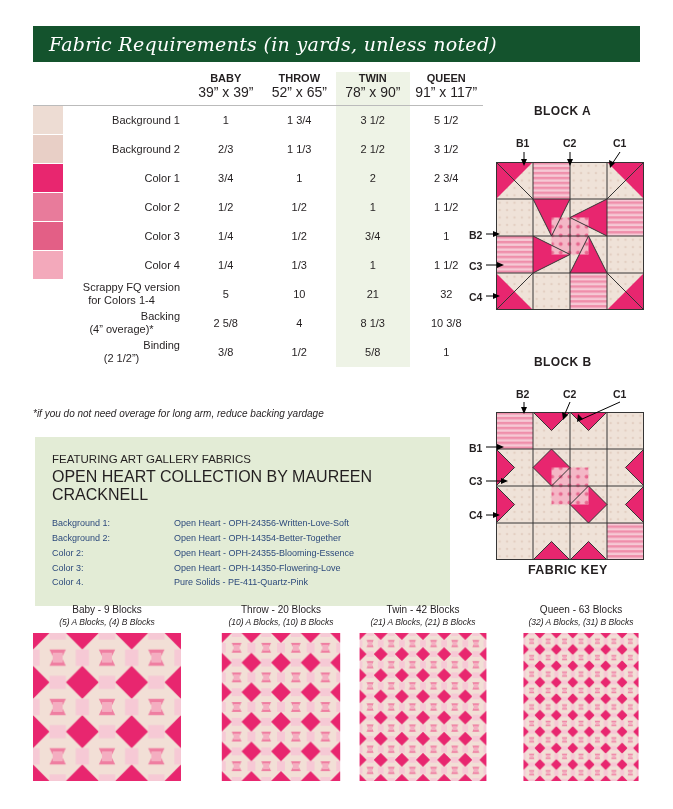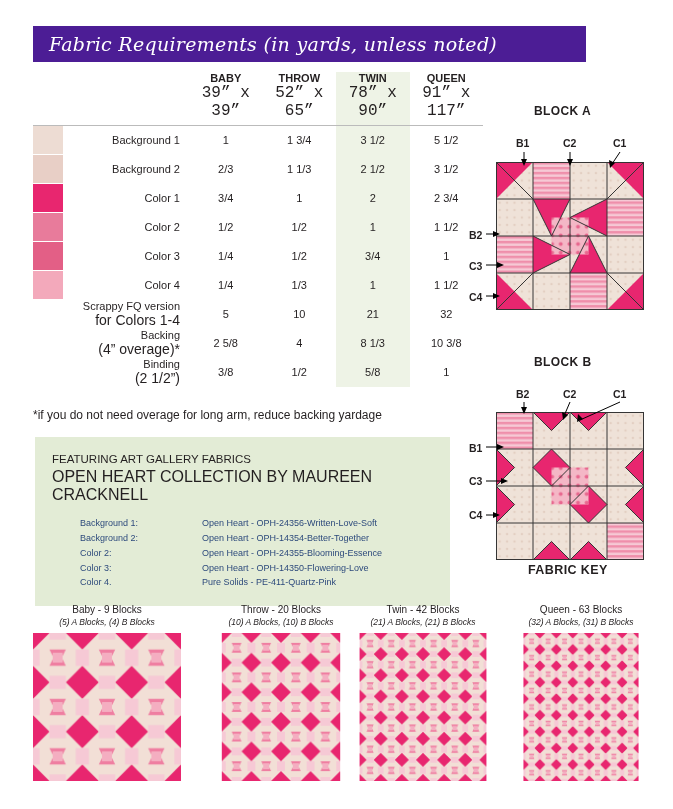--- a/index.html
+++ b/index.html
@@ -7,22 +7,22 @@
     margin: 0; padding: 0;
     width: 673px; height: 809px;
     background: #ffffff;
     font-family: "Liberation Sans", sans-serif;
     overflow: hidden;
   }
   .page { position: relative; width: 673px; height: 809px; }
 
   
   .banner {
-    position: absolute; left: 33px; top: 26px; width: 553px; height: 36px;
-    background: #4c1d95;
+    position: absolute; left: 33px; top: 26px; width: 607px; height: 36px;
+    background: #14532d;
     display: flex; align-items: center;
   }
   .banner-title {
     color: #ffffff; font-size: 19px; font-style: italic;
     font-family: "DejaVu Serif", serif;
     letter-spacing: .3px; padding-left: 16px; white-space: nowrap;
   }
 
   
   .req-table {
@@ -34,49 +34,49 @@
 
   .swatch-cell { width: 30px; padding: 0 !important; }
   .swatch {
     width: 30px; height: 28px; display: block;
   }
   .label-cell {
     width: 126px; text-align: right; padding-right: 9px !important;
     font-size: 11px; border-bottom: 1px solid #d9d9d9;
     line-height: 1.15;
   }
-  .label-sub { font-size: 14px; display:block; }
+  .label-sub { font-size: 11px; display:block;text-align:center; }
   .val-cell {
     width: 73.5px; text-align: center; font-size: 11px;
     border-bottom: 1px solid #d9d9d9;
   }
   .val-cell.shaded { background: #eef3e6; }
   .head-row th {
     text-align: center; font-size: 11.5px; font-weight: bold;
     vertical-align: bottom; padding-bottom: 5px !important;
     border-bottom: 1px solid #bbbbbb;
   }
   .head-row th .sz { display: block; font-weight: bold; font-size: 11px; }
-  .head-row th .dim { display: block; font-weight: normal; font-size: 16px; font-family: Liberation Mono, monospace; }
+  .head-row th .dim { display: block; font-weight: normal; font-size: 14px; }
   .head-row th.shaded { background: #eef3e6; }
   .row-tall { height: 38px; }
 
   .footnote {
-    position: absolute; left: 33px; top: 408px; font-size: 12px;
-    color: #231f20; 
+    position: absolute; left: 33px; top: 408px; font-size: 10px;
+    color: #231f20; font-style: italic;
   }
 
   
   .featuring {
     position: absolute; left: 35px; top: 437px; width: 415px; height: 169px;
     background: #e3ecd6; padding: 16px 0 0 17px;
   }
   .feat-h1 { font-size: 11.5px; color: #231f20; margin-bottom: 3px; }
   .feat-h2 { font-size: 16px; color: #231f20; margin-bottom: 12px; }
-  .feat-row { display: flex; font-size: 9px; color: #2d4a7c; line-height: 1.65; margin-left: 28px; }
+  .feat-row { display: flex; font-size: 9px; color: #2d4a7c; line-height: 1.65; }
   .feat-key { width: 122px; }
   .feat-val { }
 
   
   .block-title {
     position: absolute; font-size: 12px; font-weight: bold; color: #231f20;
     letter-spacing: .4px;
   }
   .blockA-title { left: 534px; top: 104px; }
   .blockB-title { left: 534px; top: 355px; }

